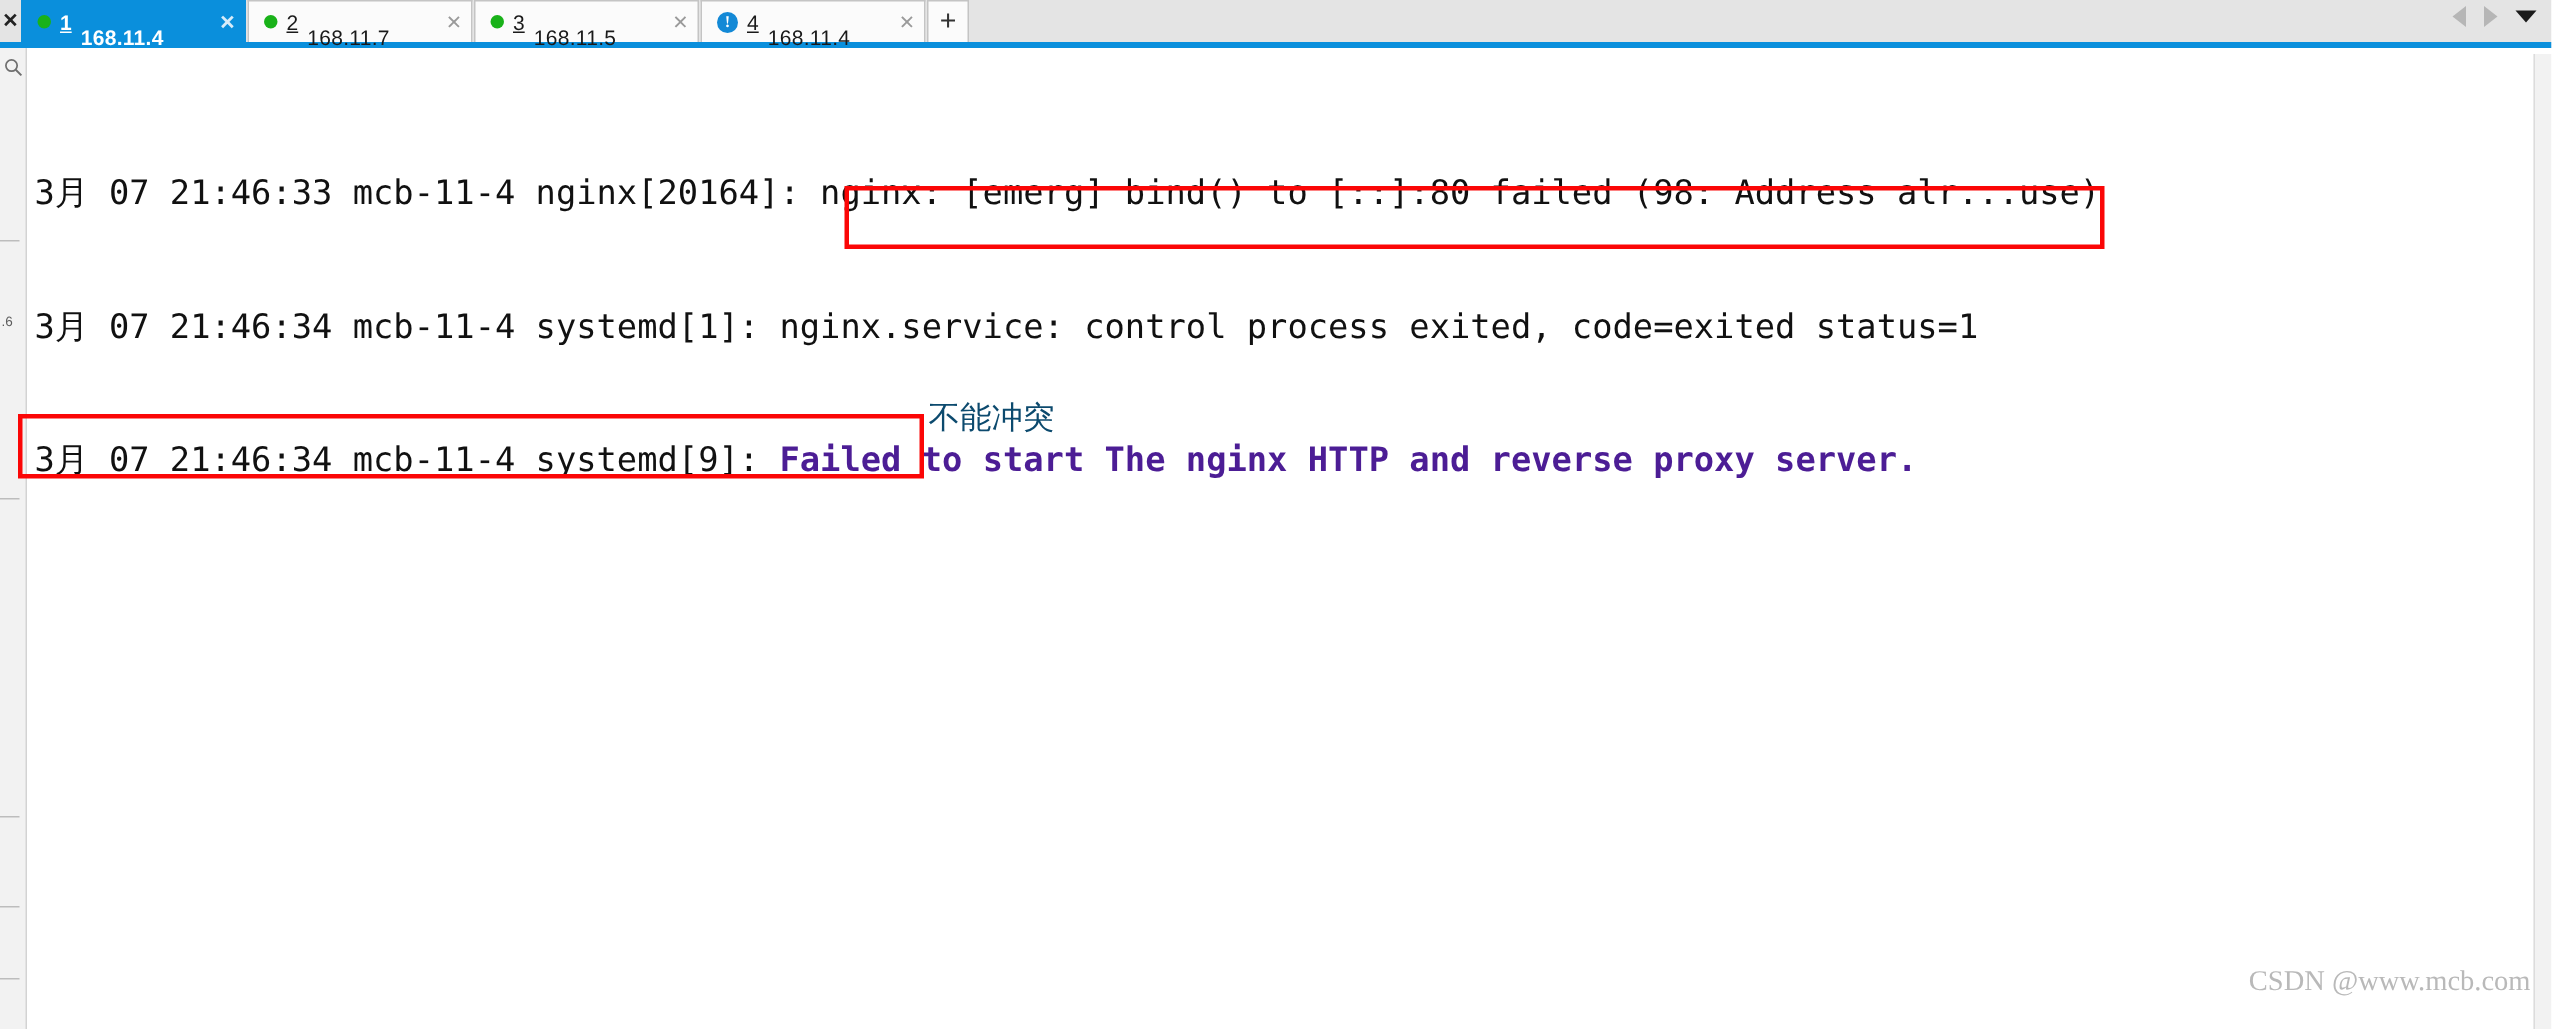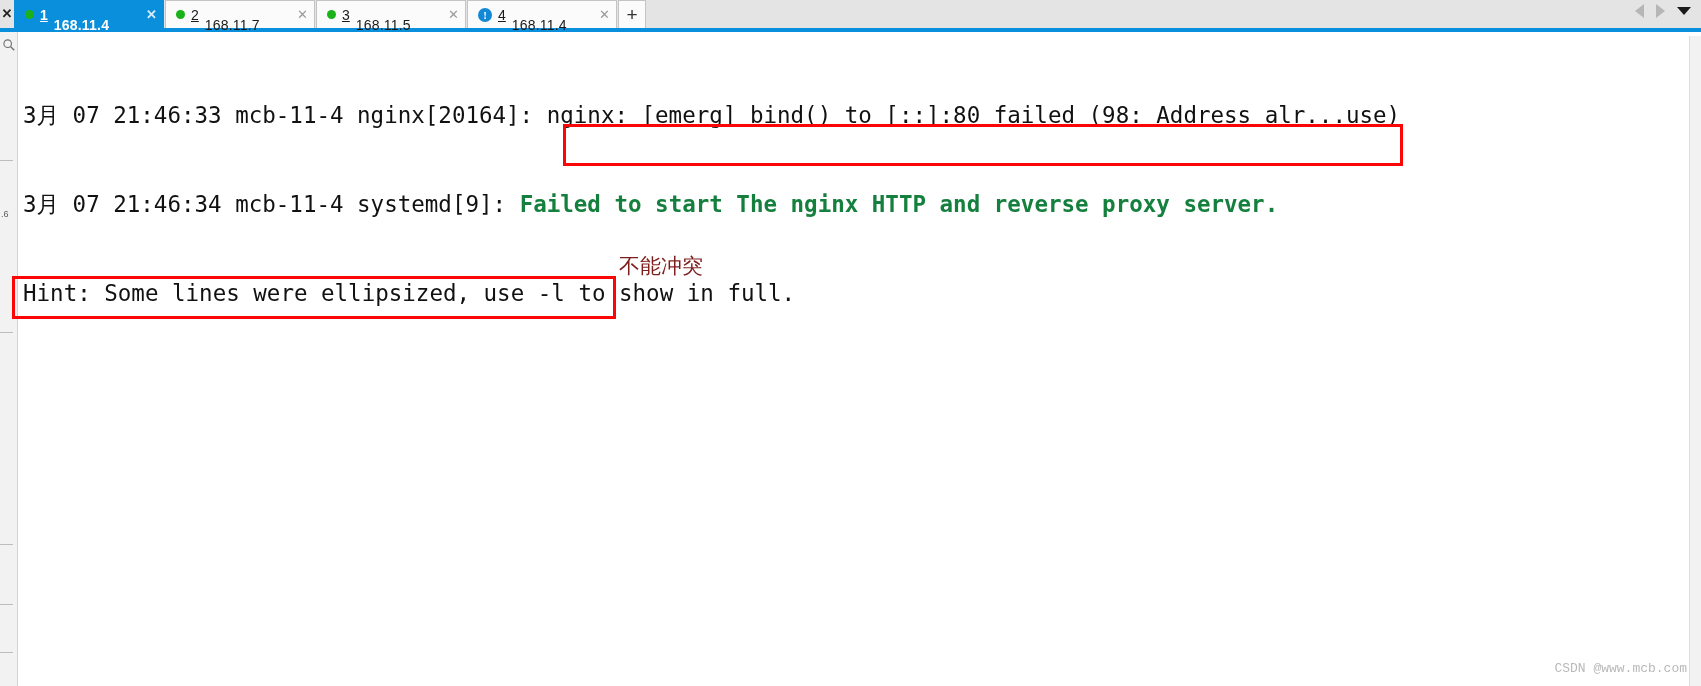--- a/index.html
+++ b/index.html
@@ -170,54 +170,54 @@
     position: absolute;
     top: 32px;
     left: 19px;
     width: 1682px;
     height: 654px;
     background: #ffffff;
     font-family: "DejaVu Sans Mono", "Liberation Mono", monospace;
     font-size: 22.5px;
     line-height: 29.6px;
     color: #111111;
-    padding: 10px 0 0 4px;
+    padding: 24px 0 0 4px;
     overflow: hidden;
     white-space: pre;
   }
   .line { height: 29.6px; white-space: pre; }
-  .failtext { color: #15803d; font-weight: bold; }
+  .failtext { color: #4c1d95; font-weight: bold; }
 
   
   .redbox {
     position: absolute;
     border: 3px solid #fb0606;
     pointer-events: none;
   }
   #redbox-failed { left: 563px; top: 124px; width: 840px; height: 42px; }
   #redbox-httpd  { left: 12px;  top: 276px; width: 604px; height: 43px; }
 
   .annot-cn {
     position: absolute;
     left: 619px;
-    top: 252px;
-    color: #7f1d1d;
+    top: 264px;
+    color: #0c4a6e;
     font-size: 21px;
     font-family: "DejaVu Sans", sans-serif;
     white-space: nowrap;
   }
 
   
   .watermark {
     position: absolute;
     right: 14px;
-    bottom: 10px;
-    font-size: 13px;
+    bottom: 20px;
+    font-size: 19px;
     color: #b9b9b9;
-    font-family: Liberation Mono, monospace;
+    font-family: Liberation Serif, serif;
     white-space: nowrap;
   }
 
   
   .right-edge {
     position: absolute;
     top: 36px; right: 0;
     width: 12px;
     height: 650px;
     background: #f2f2f2;
@@ -278,22 +278,22 @@
     <span class="gutter-mark" style="top:177px;">.6</span>
     <div class="gutter-tick" style="top:128px;"></div>
     <div class="gutter-tick" style="top:300px;"></div>
     <div class="gutter-tick" style="top:512px;"></div>
     <div class="gutter-tick" style="top:572px;"></div>
     <div class="gutter-tick" style="top:620px;"></div>
   </div>
 
   <div class="terminal">
     <div class="line">3月 07 21:46:33 mcb-11-4 nginx[20164]: nginx: [emerg] bind() to [::]:80 failed (98: Address alr...use)</div>
+    <div class="line">3月 07 21:46:34 mcb-11-4 systemd[1]: nginx.service: control process exited, code=exited status=1</div>
     <div class="line"><span>3月 07 21:46:34 mcb-11-4 systemd[9]: </span><span class="failtext">Failed to start The nginx HTTP and reverse proxy server.</span></div>
-    <div class="line">Hint: Some lines were ellipsized, use -l to show in full.</div>
     
     
     
     
     
     
     
     
     
     

